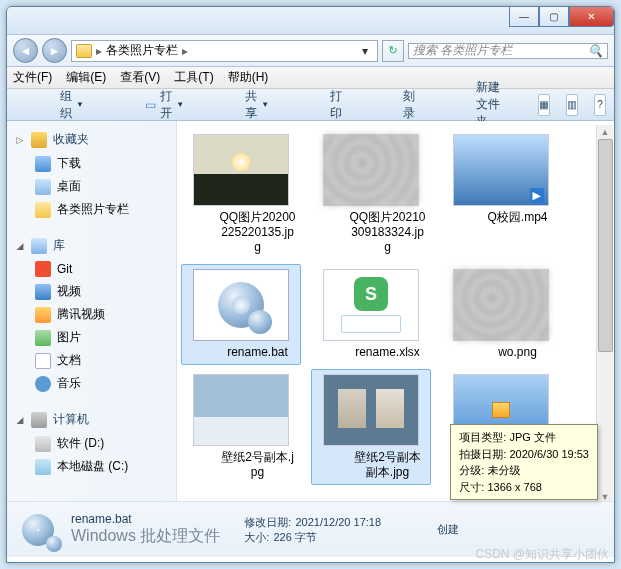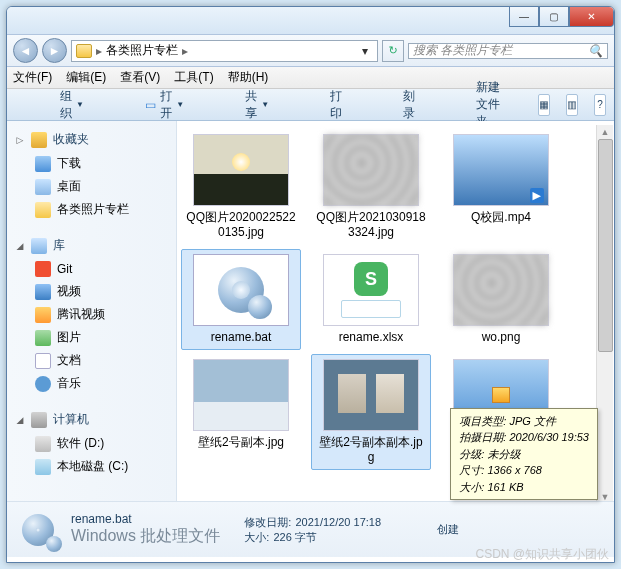--- a/index.html
+++ b/index.html
@@ -43,21 +43,21 @@
 .ico.doc{background:#fff;border:1px solid #aac;}
 .ico.music{background:#5b9bd5;border-radius:50%;}
 .ico.comp{background:linear-gradient(#d2d2d2,#9a9a9a);}
 .ico.drvc{background:linear-gradient(#c8e6f5,#8cc6e6);}
 .ico.drvd{background:linear-gradient(#e6e6e6,#bcbcbc);}
 .filepane{flex:1;overflow:auto;background:#fff;padding:8px 4px;}
 .tiles{display:flex;flex-wrap:wrap;gap:4px 10px;align-content:flex-start;}
 .tile{width:120px;display:flex;flex-direction:column;align-items:center;font-size:12px;text-align:center;padding:4px;border:1px solid transparent;border-radius:2px;}
 .tile.sel{background:#d5e8fb;border:1px solid #7ab4e6;}
 .tile .thumb{width:96px;height:72px;background:#eef;border:1px solid #ccd;margin-bottom:4px;position:relative;display:flex;align-items:center;justify-content:center;}
-.tile .cap{line-height:1.25;max-width:110px;word-break:break-all;}
+.tile .cap{line-height:1.25;max-width:110px;word-break:break-all;margin-left:33px;}
 .redbox{border:3px solid #e3332e;}
 .thumb.photo1{background:linear-gradient(#dcd9c5 0%,#dcd9c5 55%,#20261a 56%,#20261a 100%);}
 .thumb.photo1::after{content:"";position:absolute;top:18px;left:50%;transform:translateX(-50%);width:18px;height:18px;border-radius:50%;background:radial-gradient(circle,#fff,#ffd96b);}
 .thumb.blur{background:#c9c9c9;filter:blur(0);}
 .thumb.blur::before{content:"";position:absolute;inset:0;background:repeating-radial-gradient(circle at 40% 40%,#b5b5b5 0 6px,#cfcfcf 6px 12px);filter:blur(3px);}
 .thumb.videothumb{background:linear-gradient(#bcddfc,#3e78b6);}
 .thumb.videothumb::after{content:"▶";position:absolute;right:4px;bottom:2px;color:#fff;background:#2a7ad2;padding:1px 3px;font-size:11px;border-radius:2px;}
 .thumb.batwin{background:#fff;border:1px solid #aac;}
 .thumb.gearwrap{display:flex;align-items:center;justify-content:center;}
 .gear{width:46px;height:46px;border-radius:50%;background:radial-gradient(circle at 35% 30%,#e9f2fa,#9bbcdc,#5f86aa);position:relative;}
@@ -71,21 +71,21 @@
 .thumb.wall2::before{content:"";position:absolute;left:15%;top:20%;width:30%;height:55%;background:linear-gradient(#d7d0c4,#b9b09e);}
 .thumb.wall2::after{content:"";position:absolute;right:15%;top:20%;width:30%;height:55%;background:linear-gradient(#e6e0d6,#c8beab);}
 .thumb.desk2{background:linear-gradient(#abd1f3,#4e90d4);}
 .thumb.desk2 .miniico{width:18px;height:16px;background:linear-gradient(#ffd96b,#f5a623);border:1px solid #c9842a;}
 .details{height:56px;border-top:1px solid #d8e3ee;background:linear-gradient(#f2f7fc,#e8f0f8);display:flex;align-items:center;padding:4px 10px;font-size:12px;gap:12px;position:relative;}
 .details .dico{width:42px;height:42px;display:flex;align-items:center;justify-content:center;position:relative;}
 .details .meta .line1{color:#1c3e5e;}
 .details .meta .line2{color:#7a8a99;font-size:16px;}
 .details .props{margin-left:8px;color:#666;font-size:11px;}
 .details .props span{color:#1c3e5e;margin-left:4px;}
-.tooltip{position:absolute;right:16px;bottom:62px;background:#ffffe1;border:1px solid #8a8a6a;padding:4px 8px;font-size:11px;line-height:1.5;box-shadow:2px 2px 4px rgba(0,0,0,.2);z-index:10;font-style:italic;}
+.tooltip{position:absolute;right:16px;bottom:62px;background:#ffffe1;border:1px solid #8a8a6a;padding:4px 8px;font-size:11px;line-height:1.5;box-shadow:2px 2px 4px rgba(0,0,0,.2);z-index:10;}
 .watermark{position:absolute;right:12px;bottom:6px;font-size:12px;color:#c9c9c9;z-index:20;}
 .scrollind{position:absolute;right:1px;top:118px;bottom:58px;width:17px;background:#f0f0f0;border-left:1px solid #dcdcdc;display:flex;flex-direction:column;align-items:center;justify-content:space-between;color:#888;font-size:9px;padding:2px 0;}
 .scrollind .sthumb{background:#cfcfcf;border:1px solid #a8a8a8;width:15px;flex:.6;margin-top:2px;border-radius:2px;}
 </style>
 </head>
 <body>
 
 <div class="window">
 
   <div class="titlebar">
@@ -265,21 +265,20 @@
     <div class="sthumb"></div>
     <div style="flex:.4"></div>
     <div>▼</div>
   </div>
 
   <div class="tooltip">
     <div><span>项目类型:</span> <span>JPG 文件</span></div>
     <div><span>拍摄日期:</span> <span>2020/6/30 19:53</span></div>
     <div><span>分级:</span> <span>未分级</span></div>
     <div><span>尺寸:</span> <span>1366 x 768</span></div>
-    <div><span>大小:</span> <span>161 KB</span></div>
   </div>
 
   <div class="details">
     <div class="dico">
       <div class="gear" style="width:32px;height:32px">
           <div class="sgear" style="width:16px;height:16px"></div>
         </div>
     </div>
     <div class="meta">
       <div class="line1">rename.bat</div>

